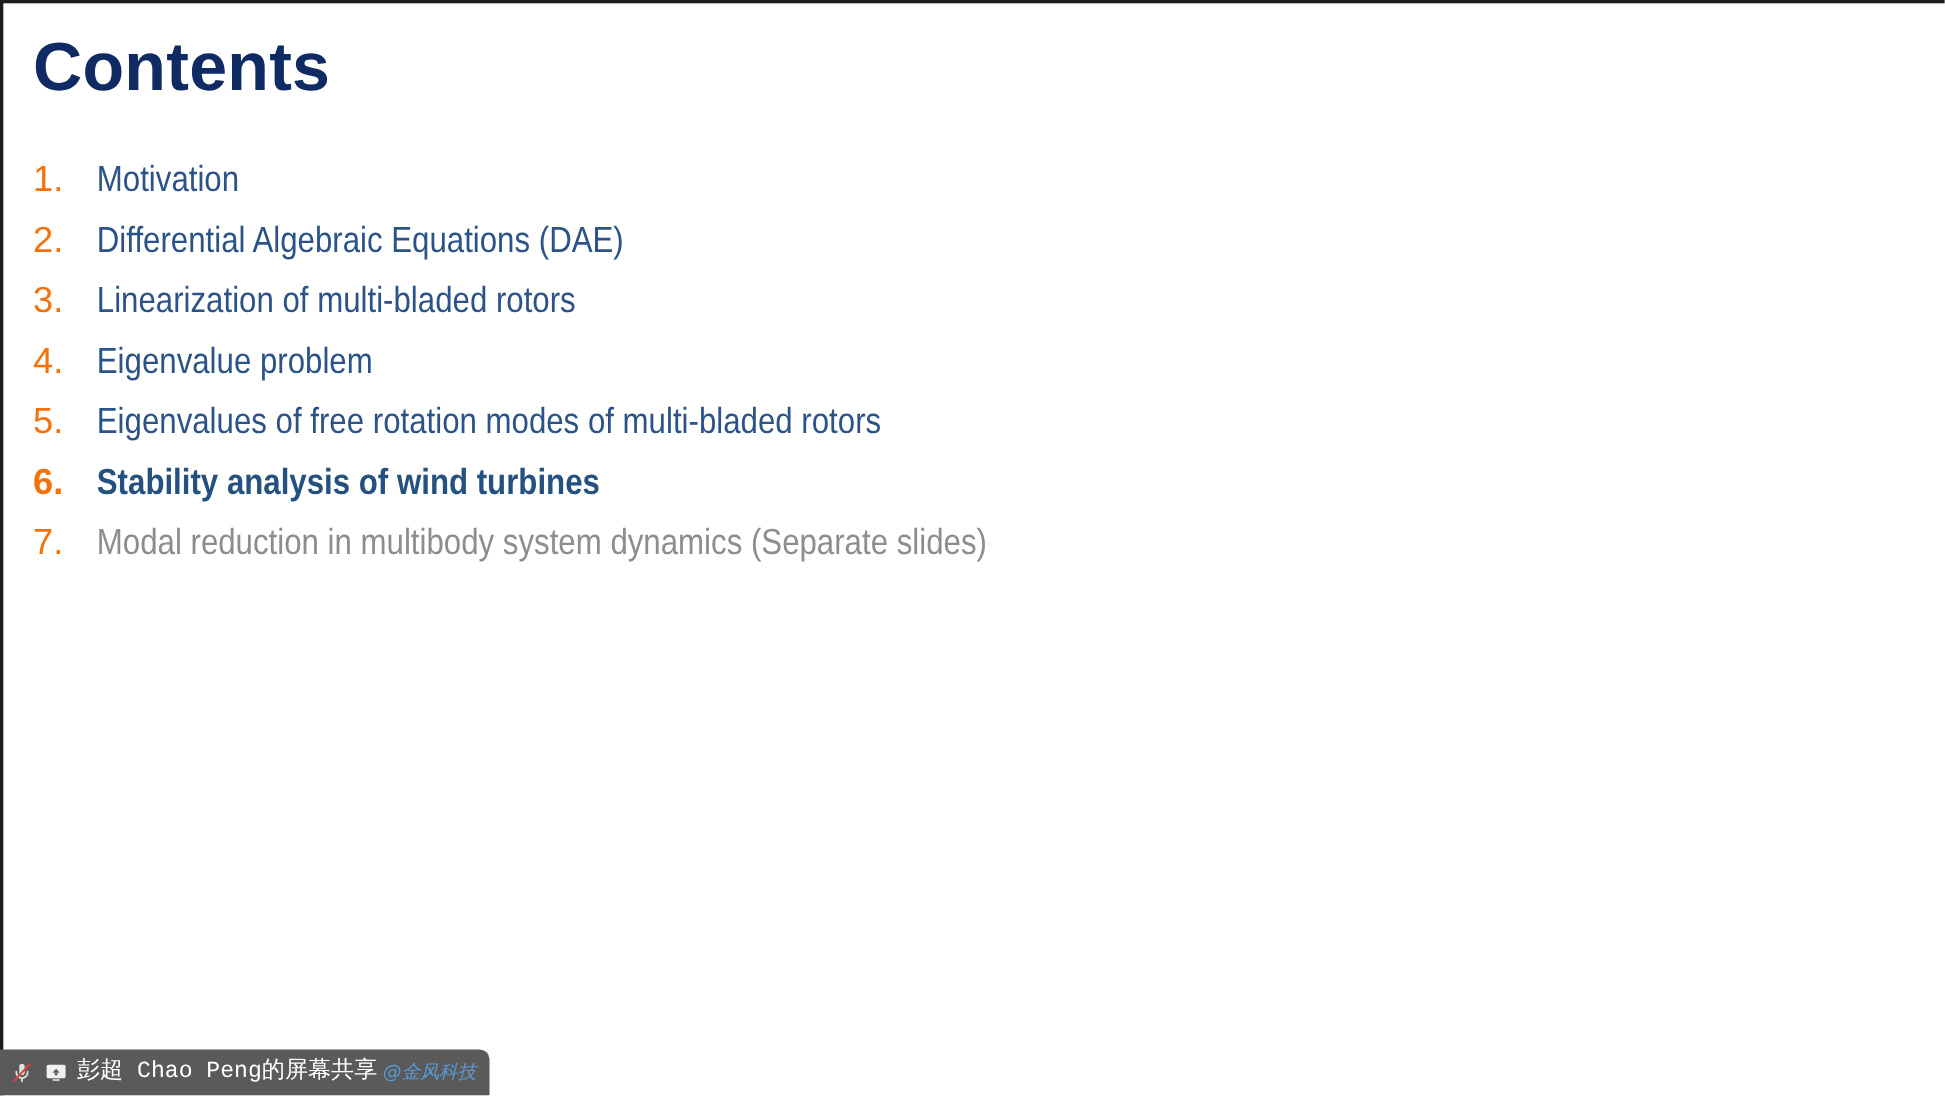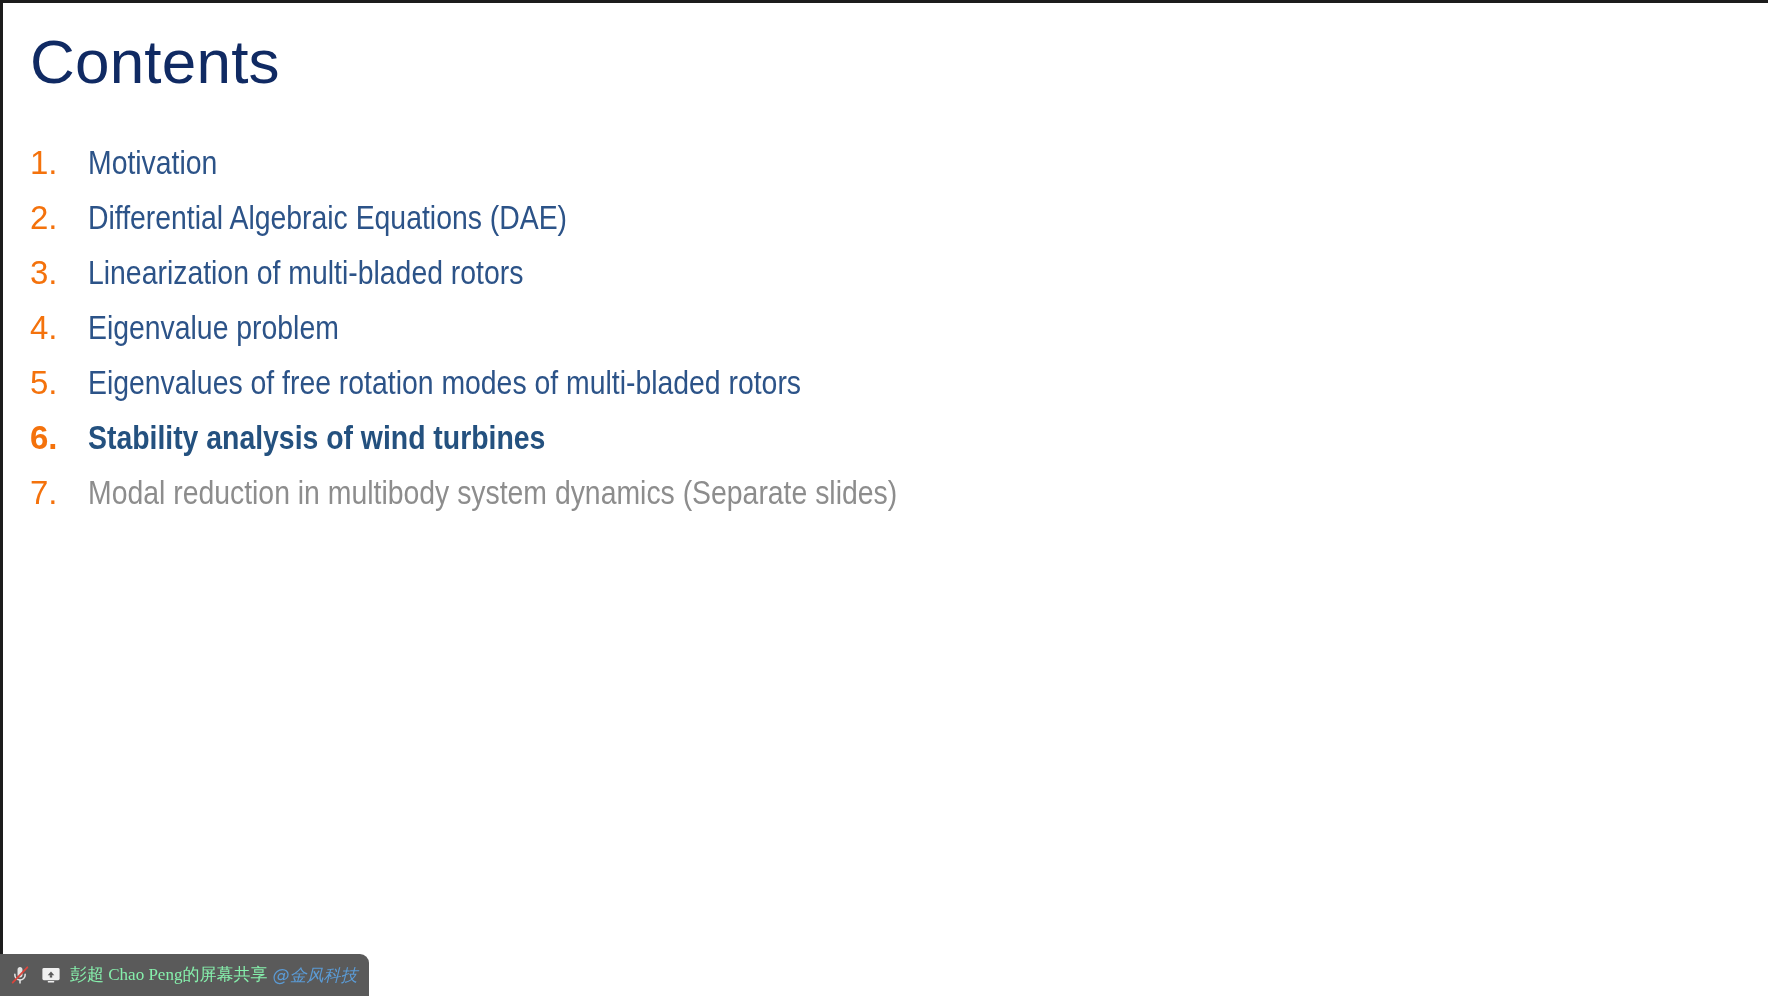--- a/index.html
+++ b/index.html
@@ -40,21 +40,21 @@
   }
 
   
   .slide-title {
     position: absolute;
     left: 30px;
     top: 27px;
     font-family: "Liberation Sans", sans-serif;
     font-size: 62px;
     line-height: 70px;
-    font-weight: 400;
+    font-weight: 700;
     color: #102A63;
     letter-spacing: 0.2px;
     white-space: nowrap;
   }
 
   
   .contents-list {
     position: absolute;
     left: 30px;
     top: 144px;
@@ -106,24 +106,24 @@
   .share-icon {
     display: inline-flex;
     align-items: center;
     justify-content: center;
     width: 24px;
     height: 24px;
     margin-right: 7px;
     flex: 0 0 auto;
   }
   .share-text {
-    font-family: Liberation Serif, serif;
-    font-size: 17px;
+    font-family: Liberation Mono, monospace;
+    font-size: 21px;
     line-height: 22px;
-    color: #86efac;
+    color: #ffffff;
     white-space: nowrap;
   }
   .share-org {
     font-family: "DejaVu Sans", "Liberation Sans", sans-serif;
     font-size: 17px;
     line-height: 22px;
     color: #5B9BD5;
     white-space: nowrap;
     margin-left: 5px;
     font-style: italic;

